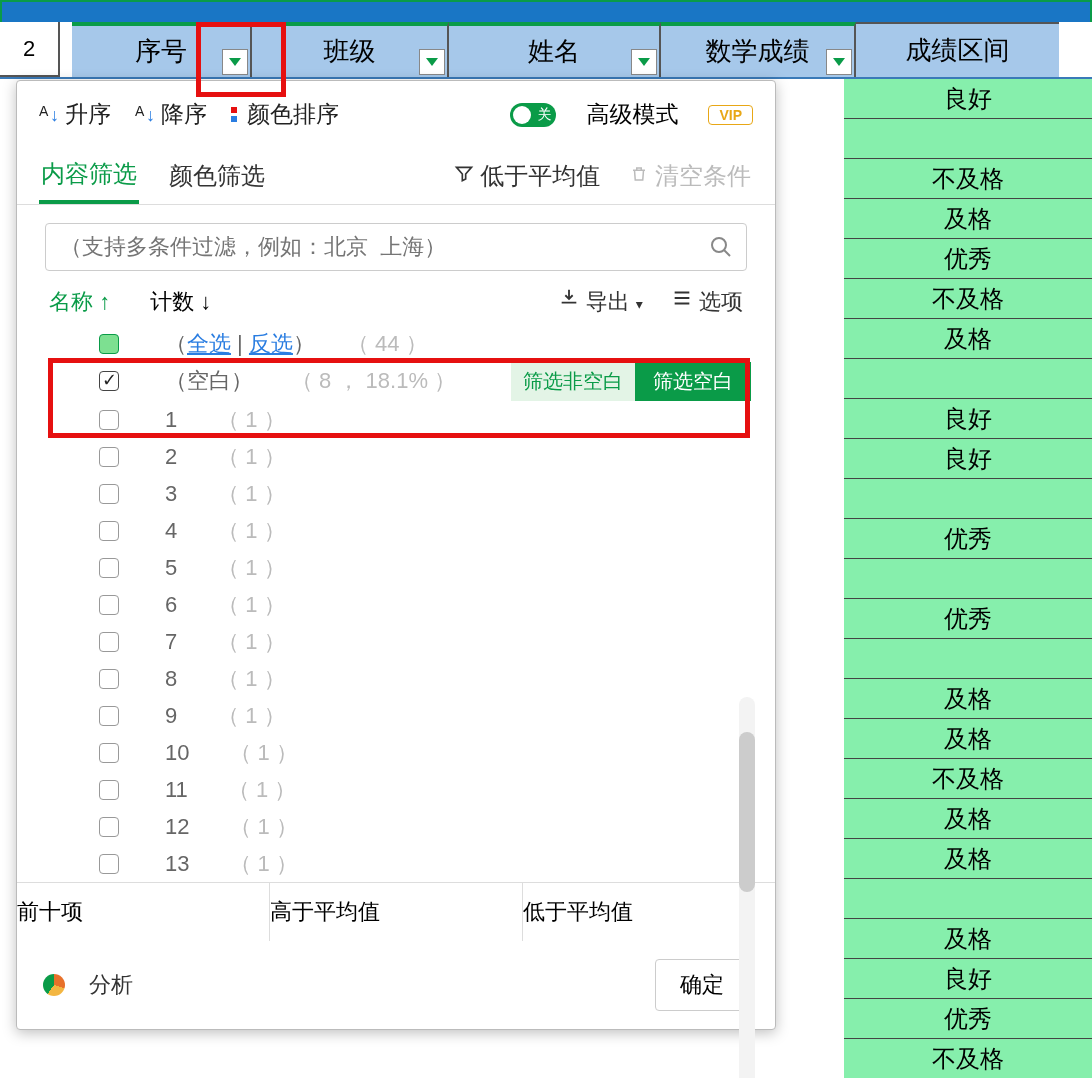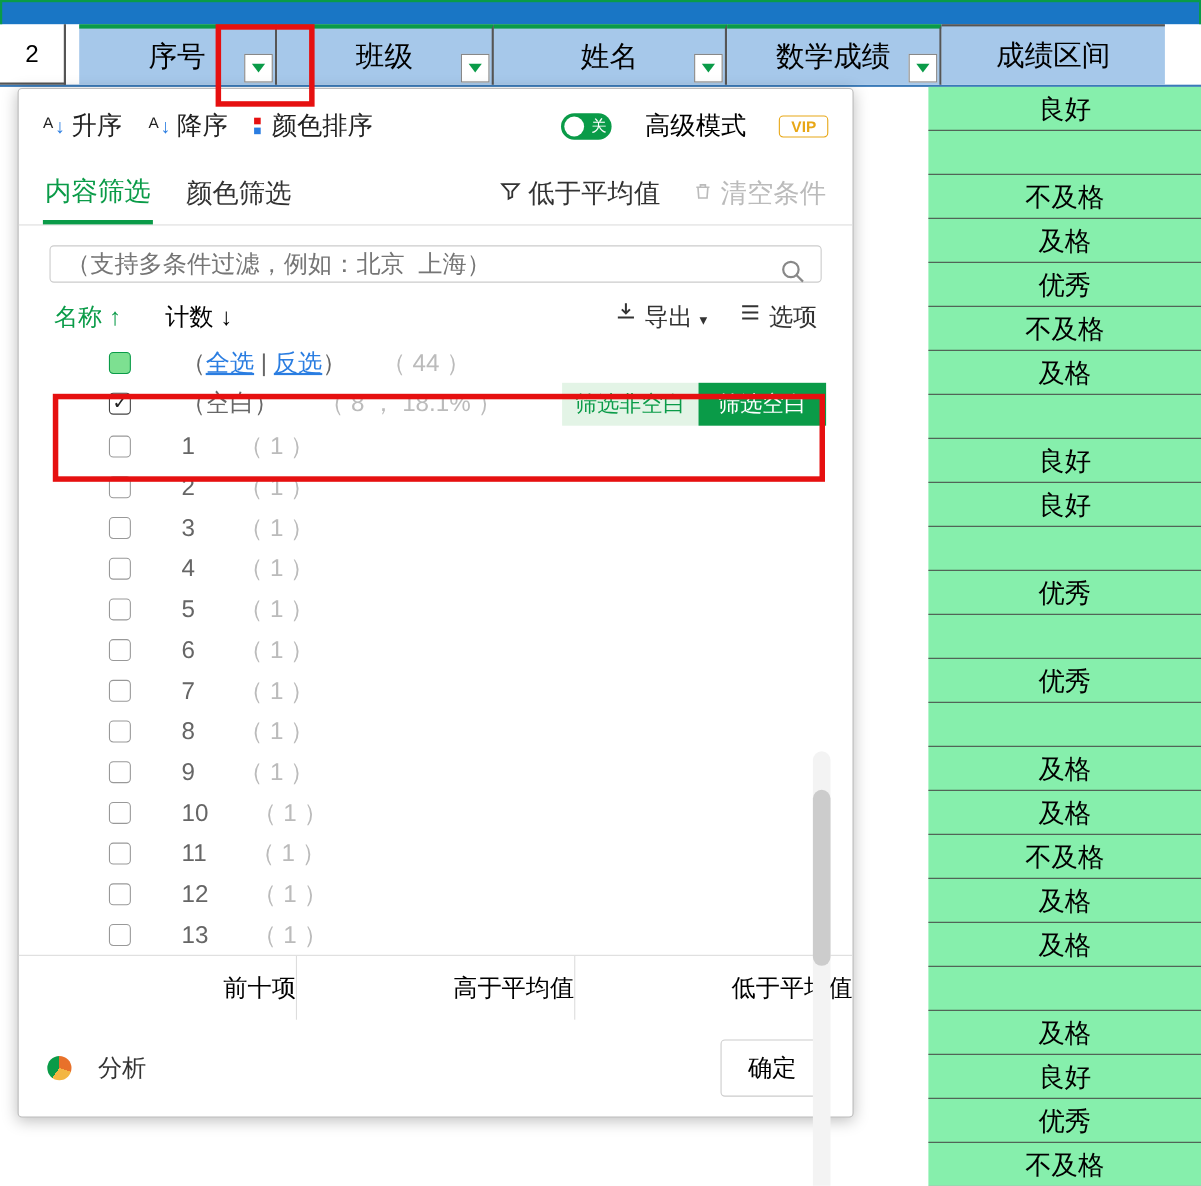--- a/index.html
+++ b/index.html
@@ -43,21 +43,21 @@
   .fp-tabs { display: flex; align-items: center; padding: 6px 22px 0; font-size: 24px; border-bottom: 1.5px solid #ddd; gap: 28px; }
   .tab { padding: 8px 2px 10px; color: #333; }
   .tab.active { color: #0a9b48; border-bottom: 4px solid #0a9b48; font-weight: 500; }
   .tab-right { margin-left: auto; display: flex; gap: 26px; align-items: center; }
   .funnel-ico { width: 20px; height: 20px; display: inline-block; }
   .trash-ico { width: 18px; height: 20px; display: inline-block; color: #bbb; }
   .muted { color: #bbb; }
   
   .search-row { padding: 18px 28px 0; }
   .search-box { position: relative; }
-  .search-input { width: 100%; height: 34px; border: 1.5px solid #ccc; border-radius: 4px; padding: 0 50px 0 14px; font-size: 22px; color: #888; }
+  .search-input { width: 100%; height: 48px; border: 1.5px solid #ccc; border-radius: 4px; padding: 0 50px 0 14px; font-size: 22px; color: #888; }
   .search-ico { position: absolute; right: 14px; top: 12px; width: 24px; height: 24px; color: #888; }
   
   .list-header { display: flex; padding: 16px 32px 10px; font-size: 22px; align-items: center; gap: 40px; }
   .lh-name { color: #0a9b48; }
   .lh-name .arr { color: #0a9b48; }
   .lh-right { margin-left: auto; display: flex; gap: 28px; color: #333; }
   .export-ico, .options-ico { width: 22px; height: 22px; display: inline-block; }
   
   .filter-list { max-height: 555px; overflow-y: auto; padding: 0 18px 0 30px; position: relative; }
   .red-box-2 { position: absolute; top: 358px; left: 48px; width: 702px; height: 80px; border: 5px solid #e61010; z-index: 60; pointer-events: none; }
@@ -71,21 +71,21 @@
   .link { color: #2a7de1; text-decoration: underline; }
   .count { color: #bbb; }
   .blank-btns { margin-left: auto; display: flex; gap: 0; margin-right: 6px; }
   .bb1 { background: #e3f4e6; color: #0a9b48; padding: 6px 12px; font-size: 20px; }
   .bb2 { background: #0a9b48; color: #fff; padding: 6px 18px; font-size: 20px; }
   
   .scroll-hint { position: absolute; right: 20px; top: 370px; width: 16px; height: 500px; background: #f3f3f3; border-radius: 8px; }
   .scroll-thumb { width: 100%; height: 160px; background: #ccc; border-radius: 8px; margin-top: 35px; }
   
   .quick-row { display: flex; border-top: 1px solid #ddd; }
-  .quick-cell { flex: 1; text-align: right; padding: 14px 0; font-size: 22px; border-right: 1px solid #ddd; }
+  .quick-cell { flex: 1; text-align: left; padding: 14px 0; font-size: 22px; border-right: 1px solid #ddd; }
   .quick-cell:last-child { border-right: none; }
   
   .fp-footer { display: flex; align-items: center; padding: 18px 26px; }
   .analysis { display: flex; align-items: center; gap: 24px; font-size: 22px; color: #333; }
   .pie-ico { width: 22px; height: 22px; border-radius: 50%; background: conic-gradient(#e8712a 0 30%, #f3b642 30% 60%, #0a9b48 60% 100%); }
   .btn { margin-left: 12px; padding: 10px 24px; border: 1.5px solid #ccc; border-radius: 4px; font-size: 22px; background: #fff; }
   .btn.ok { margin-left: auto; }
 </style>
 </head>
 <body>

